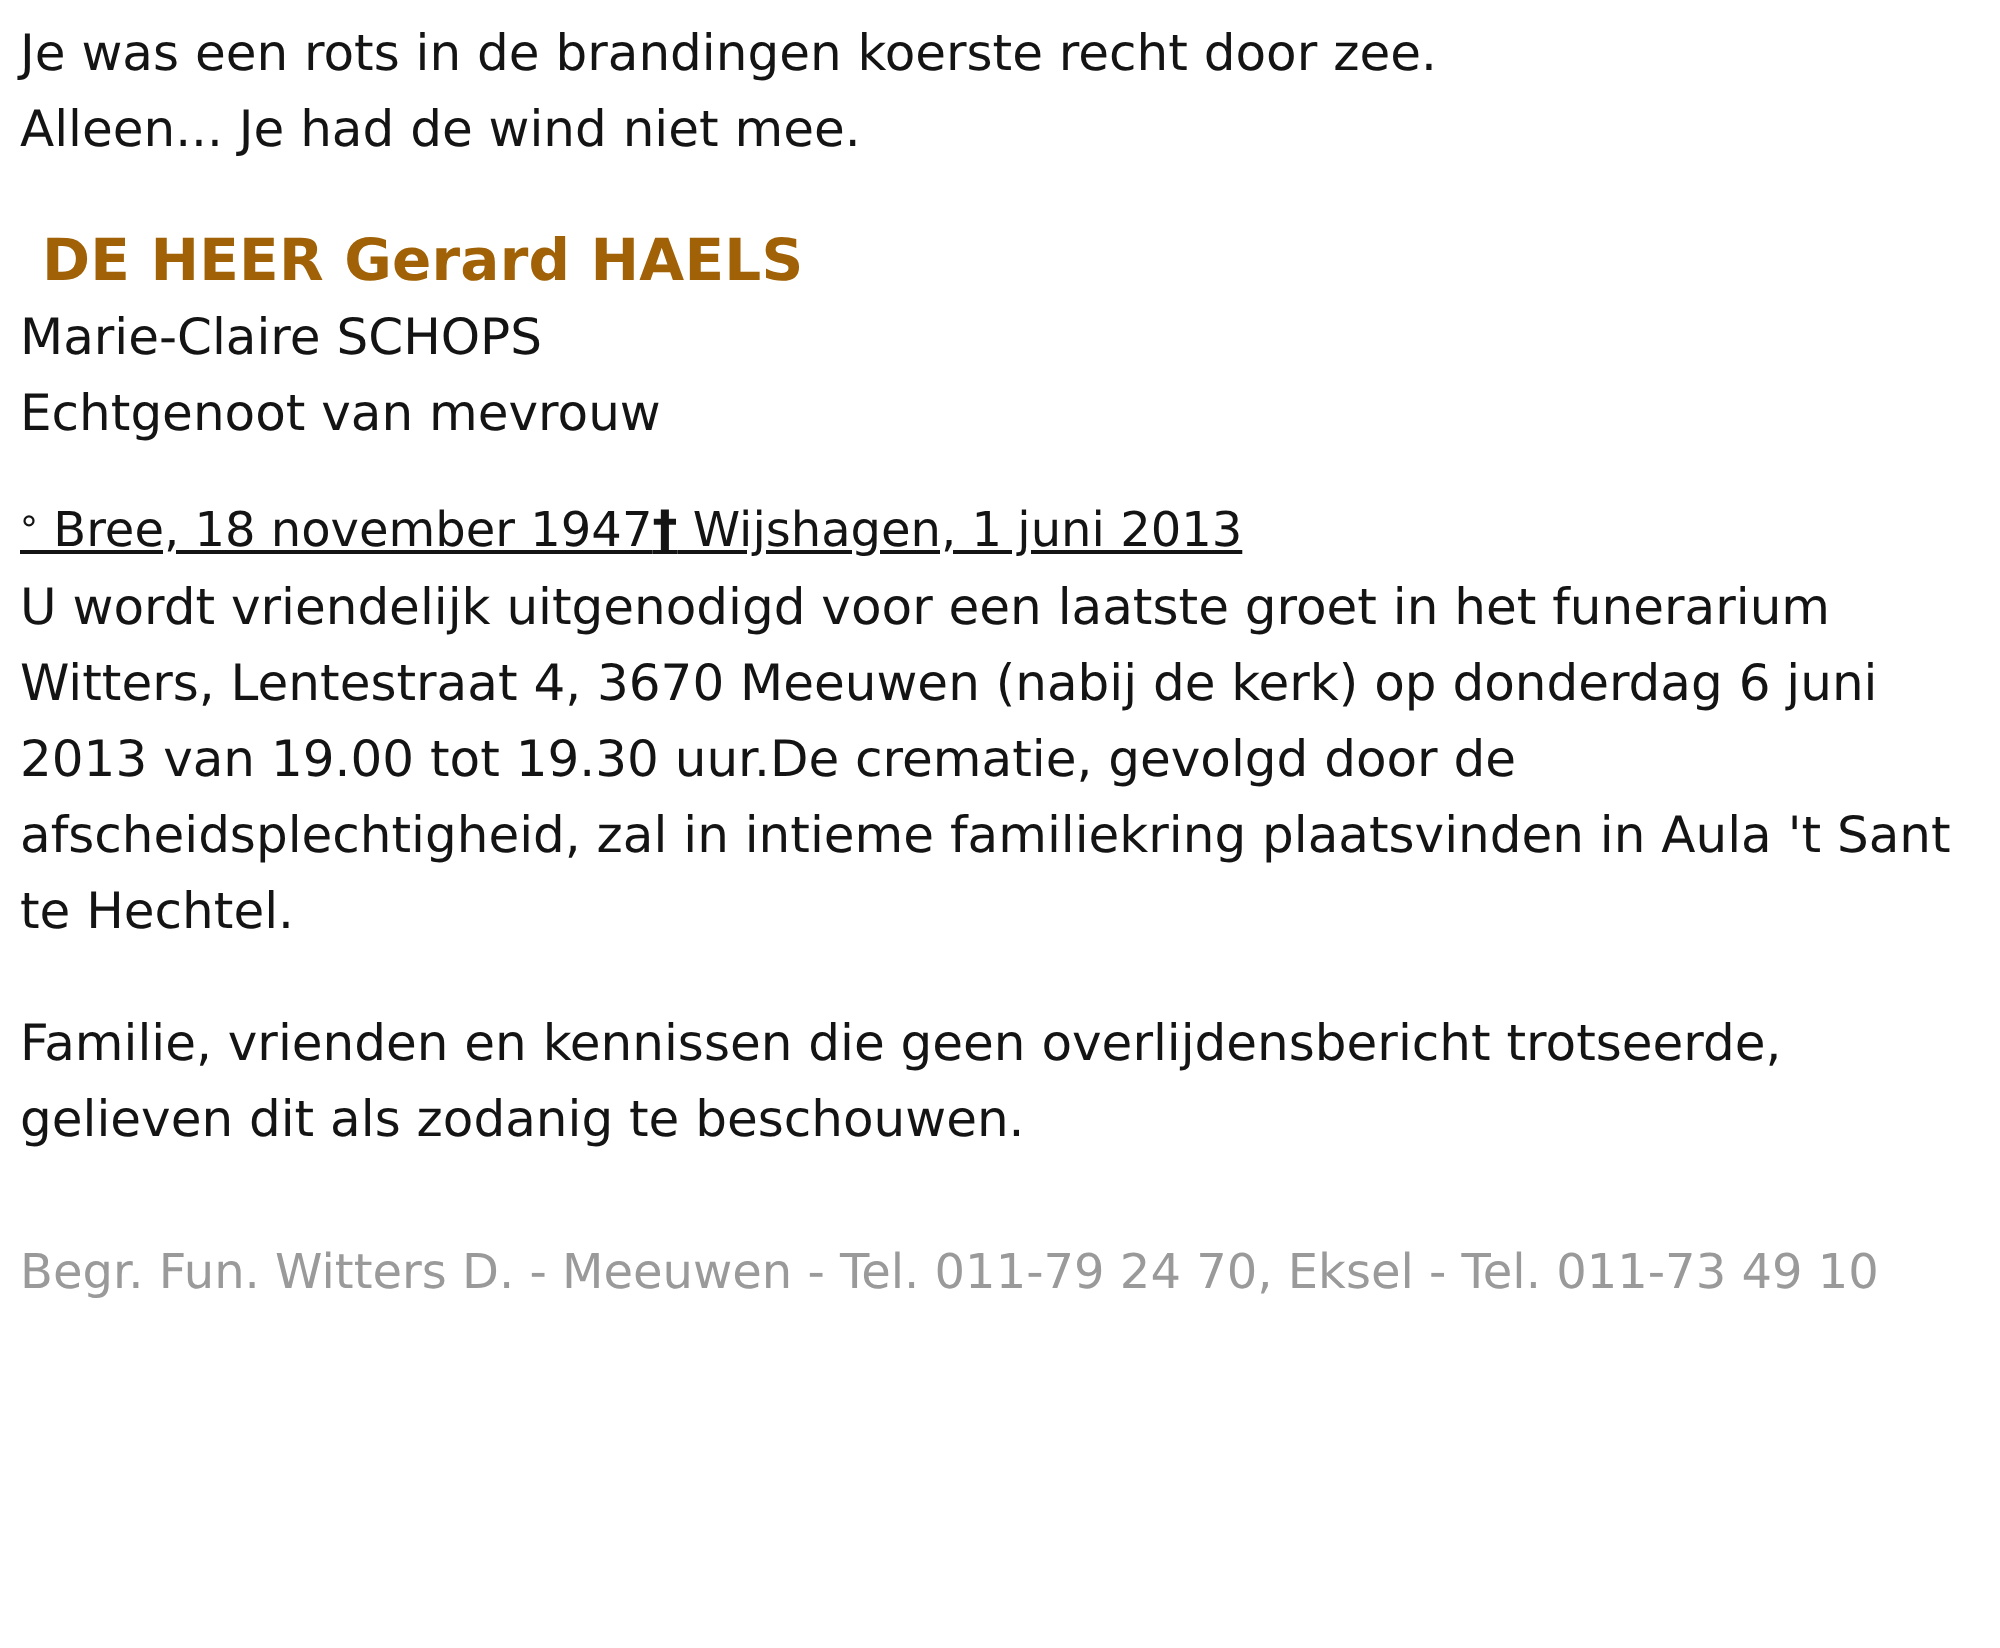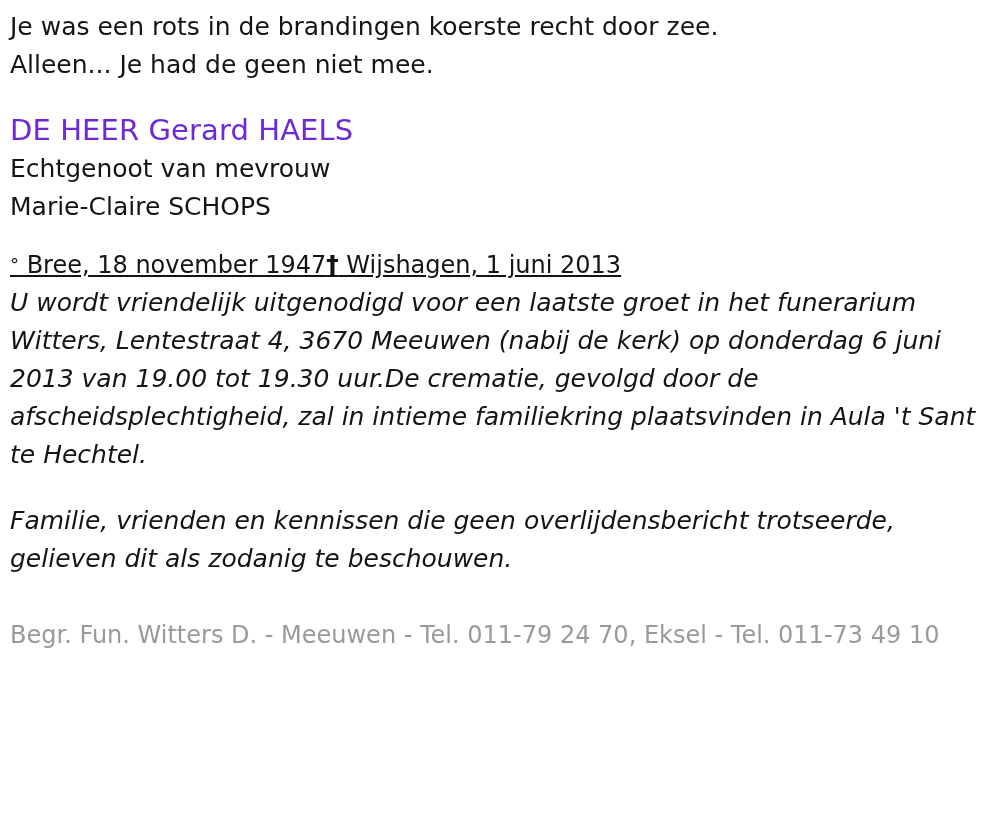--- a/index.html
+++ b/index.html
@@ -34,23 +34,24 @@
   }
   .gap-med {
     height: 26px;
   }
   .gap-large {
     height: 28px;
   }
   .name {
     font-size: 29px;
     line-height: 40px;
-    font-weight: normal;
-    color: #6d28d9;
+    font-weight: bold;
+    color: #a16207;
     letter-spacing: 0.1px;
+    margin-left: 11px;
   }
   .spouse {
     font-size: 25px;
     line-height: 38px;
     color: #141414;
   }
   .dates {
     font-size: 24px;
     line-height: 38px;
     color: #141414;
@@ -62,45 +63,44 @@
   }
   .deg {
     font-size: 18px;
     vertical-align: 2px;
   }
   .body-text {
     font-size: 25px;
     line-height: 38px;
     color: #141414;
     max-width: 980px;
-    font-style: italic;
   }
   .footer {
     font-size: 24px;
     line-height: 38px;
     color: #9a9a9a;
     max-width: 975px;
     margin-top: 10px;
   }
 </style>
 </head>
 <body>
 
 <div class="page">
 
   <div class="poem">
     <div class="line">Je was een rots in de brandingen koerste recht door zee.</div>
-    <div class="line">Alleen... Je had de geen niet mee.</div>
+    <div class="line">Alleen... Je had de wind niet mee.</div>
   </div>
 
   <div class="gap-med"></div>
 
   <div class="name">DE HEER Gerard HAELS</div>
+  <div class="spouse">Marie-Claire SCHOPS</div>
   <div class="spouse">Echtgenoot van mevrouw</div>
-  <div class="spouse">Marie-Claire SCHOPS</div>
 
   <div class="gap-small"></div>
 
   <div class="dates"><span class="deg">°</span><span> Bree, 18 november 1947</span><span class="cross">†</span><span> Wijshagen, 1 juni 2013</span></div>
 
   <div class="body-text">U wordt vriendelijk uitgenodigd voor een laatste groet in het funerarium Witters, Lentestraat 4, 3670 Meeuwen (nabij de kerk) op donderdag 6 juni 2013 van 19.00 tot 19.30 uur.De crematie, gevolgd door de afscheidsplechtigheid, zal in intieme familiekring plaatsvinden in Aula 't Sant te Hechtel.</div>
 
   <div class="gap-large"></div>
 
   <div class="body-text">Familie, vrienden en kennissen die geen overlijdensbericht trotseerde, gelieven dit als zodanig te beschouwen.</div>

